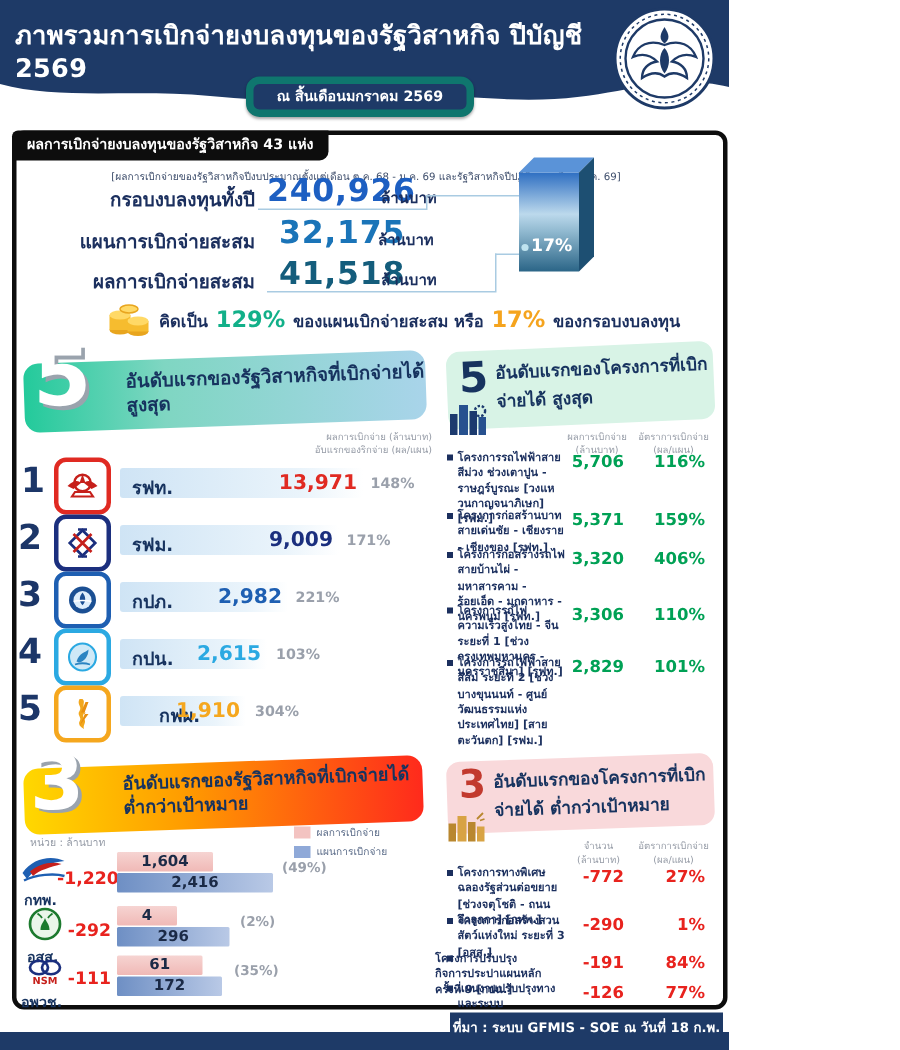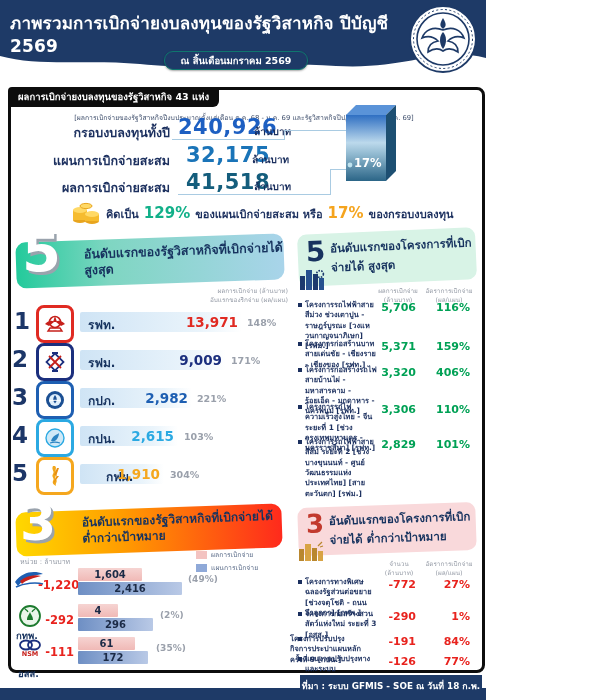--- a/index.html
+++ b/index.html
@@ -2,21 +2,21 @@
 <html><head>
 <meta charset="utf-8">
 <style>
   html,body{margin:0;padding:0;background:#ffffff;}
   #canvas{position:relative;width:600px;height:700px;background:#ffffff;overflow:hidden;
           font-family:"DejaVu Sans","Liberation Sans",sans-serif;color:#17335f;}
   .abs{position:absolute;}
   
   .hdr-title{font-size:17px;font-weight:bold;color:#ffffff;letter-spacing:.2px;}
   .date-pill{background:#1e3a67;color:#fff;font-size:9.5px;font-weight:bold;text-align:center;
-             line-height:17px;border-radius:9px;border:1px solid #0f766e;box-shadow:0 1px 2px rgba(0,0,0,.35);}
+             line-height:17px;border-radius:9px;border:5px solid #0f766e;box-shadow:0 1px 2px rgba(0,0,0,.35);}
   
   .mainbox{border:3px solid #0d0d0d;border-radius:8px;background:#fff;}
   .tab{background:#0d0d0d;color:#fff;font-size:9.5px;font-weight:bold;line-height:20px;
        padding:0 10px;border-radius:4px 0 6px 0;}
   .note{font-size:6.8px;color:#3c4c6a;text-align:center;}
   .m-label{font-size:12.5px;font-weight:bold;color:#1b2f5e;text-align:right;}
   .m-value{font-size:21px;font-weight:bold;letter-spacing:.5px;}
   .m-unit{font-size:10px;font-weight:bold;color:#1b2f5e;}
   .uline{height:1px;background:#a9cbe2;}
   .conn{background:#a9cbe2;}
@@ -44,21 +44,21 @@
   .pj-val-r{font-size:11px;font-weight:bold;color:#e8231e;text-align:right;}
   .bullet{width:4px;height:4px;background:#1b2f5e;}
   
   .unit-note{font-size:7px;color:#959ba6;}
   .leg-txt{font-size:6.8px;color:#5a6b88;}
   .diff-red{font-size:11.5px;font-weight:bold;color:#e8231e;text-align:right;}
   .bar-pink{background:linear-gradient(180deg,#f6d4d2,#f0b9b6);border-radius:1px;}
   .bar-blue{background:linear-gradient(90deg,#6e8fc4,#b9c9e6);border-radius:1px;}
   .bar-lbl{font-size:10px;font-weight:bold;color:#1b2a46;text-align:center;line-height:13px;}
   .chart-rate{font-size:9px;color:#9aa0ab;font-weight:bold;}
-  .ent-lbl{font-size:9.5px;font-weight:bold;color:#17335f;margin-top:36px;}
+  .ent-lbl{font-size:9.5px;font-weight:bold;color:#17335f;}
   .footer-bar{background:#1e3a67;}
   .src-box{background:#1e3a67;color:#fff;font-size:8.8px;font-weight:bold;text-align:center;}
 </style>
 </head>
 <body>
 
 <div id="canvas">
 
   <div class="abs" style="left:0;top:0;width:486px;height:80px;">
     <svg width="486" height="80" style="position:absolute;left:0;top:0;">

